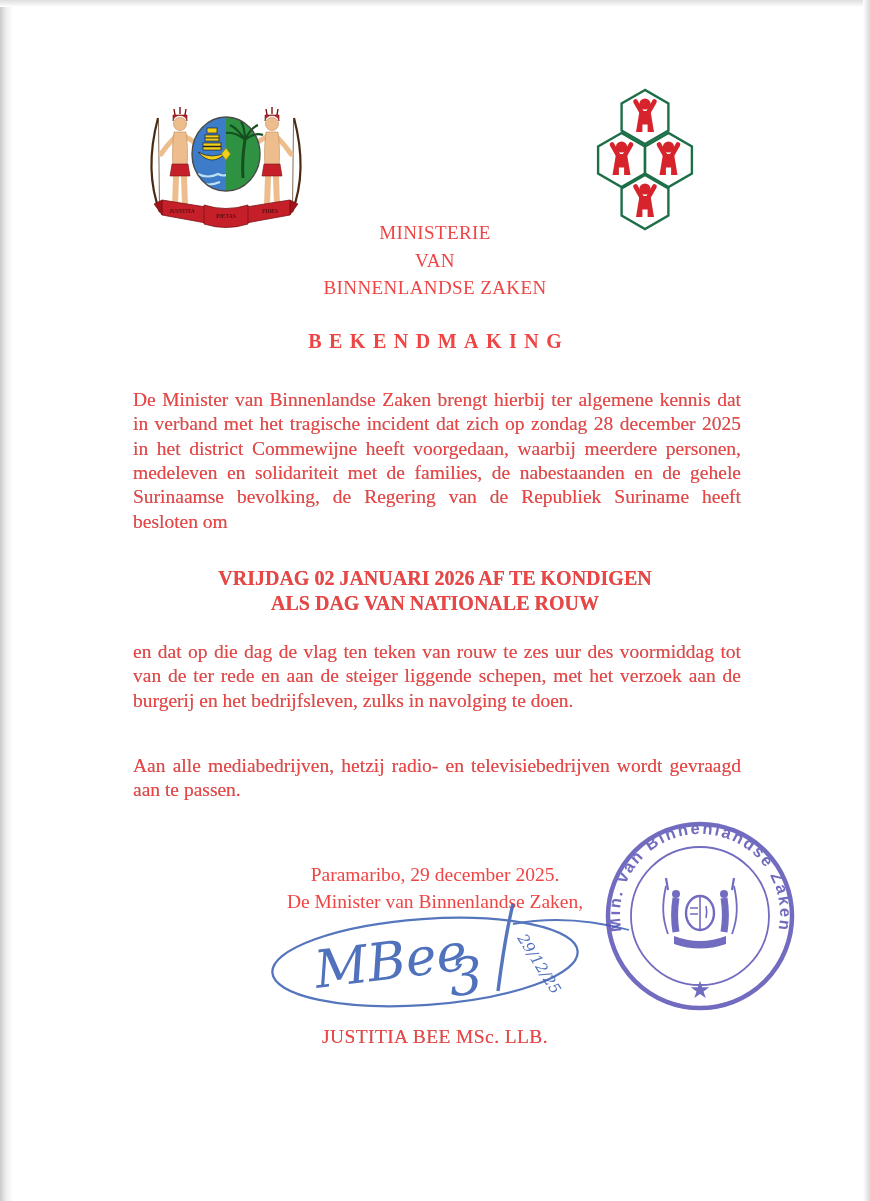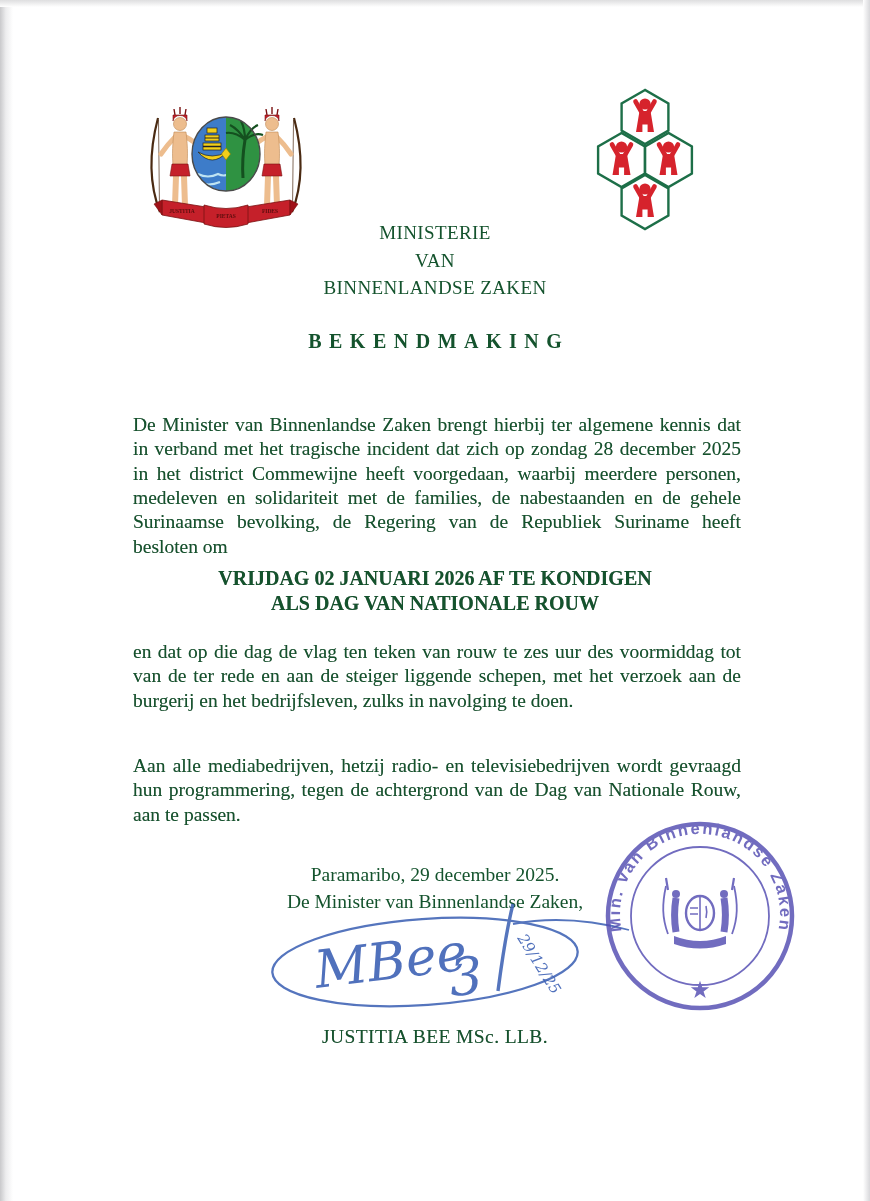--- a/index.html
+++ b/index.html
@@ -1,32 +1,32 @@
 <!DOCTYPE html>
 <html><head>
 <meta charset="utf-8">
 <style>
   html,body{margin:0;padding:0;background:#ffffff;}
   .photo{
     position:relative;width:870px;height:1201px;margin:0;
     background:#ffffff;overflow:hidden;
-    font-family:"Liberation Serif", serif;color:#14532d;
+    font-family:"Liberation Serif", serif;color:#ef4444;
   }
   .edge-left{position:absolute;left:0;top:0;bottom:0;width:13px;
     background:linear-gradient(90deg,#c9c9cb 0%,#ededee 45%,#ffffff 100%);}
   .edge-top{position:absolute;left:0;top:0;right:0;height:7px;
     background:linear-gradient(180deg,#dededf 0%,#ffffff 100%);}
   .edge-right{position:absolute;right:0;top:0;bottom:0;width:7px;
     background:linear-gradient(270deg,#d8d8db 0%,#ffffff 100%);}
   .abs{position:absolute;}
   .centered{left:0;width:870px;text-align:center;}
   .hdr{top:219px;font-size:19px;line-height:27.5px;letter-spacing:.4px;}
   .doc-title{top:330px;font-size:20px;font-weight:bold;letter-spacing:7.5px;text-indent:7.5px;}
   .para{left:133px;width:608px;}
-  .p1{top:388px;margin-top:25px;} .p2{top:640px;} .p3{top:754px;}
+  .p1{top:388px;} .p2{top:640px;} .p3{top:754px;}
   .line{height:24.35px;line-height:24.35px;font-size:19.5px;
     text-shadow:0 0 .5px rgba(46,45,43,.45);}
   .just{text-align:justify;text-align-last:justify;}
   .last{text-align:left;}
   .proc{top:566px;font-size:20px;font-weight:bold;line-height:24.5px;
     text-shadow:0 0 .5px rgba(30,30,30,.5);}
   .closing{top:862px;font-size:19.5px;line-height:26.5px;text-align:center;}
   .sig-name{top:1026px;font-size:19.5px;letter-spacing:.4px;
     text-shadow:0 0 .5px rgba(46,45,43,.45);}
   svg{display:block;}
@@ -129,21 +129,20 @@
   </div>
 
   <div class="abs para p2">
     <div class="line just">en dat op die dag de vlag ten teken van rouw te zes uur des voormiddag tot</div>
     <div class="line just">van de ter rede en aan de steiger liggende schepen, met het verzoek aan de</div>
     <div class="line last">burgerij en het bedrijfsleven, zulks in navolging te doen.</div>
   </div>
 
   <div class="abs para p3">
     <div class="line just">Aan alle mediabedrijven, hetzij radio- en televisiebedrijven wordt gevraagd</div>
-    <div class="line just">hun programmering, tegen de achtergrond van de Dag van Nationale Rouw,</div>
     <div class="line last">aan te passen.</div>
   </div>
 
   <div class="abs centered closing">
     <div>Paramaribo, 29 december 2025.</div>
     <div>De Minister van Binnenlandse Zaken,</div>
   </div>
 
   <svg class="abs" style="left:255px;top:898px;" width="375" height="122" viewBox="0 0 375 122">
     <g stroke="#3e62b5" fill="none" opacity="0.88">

